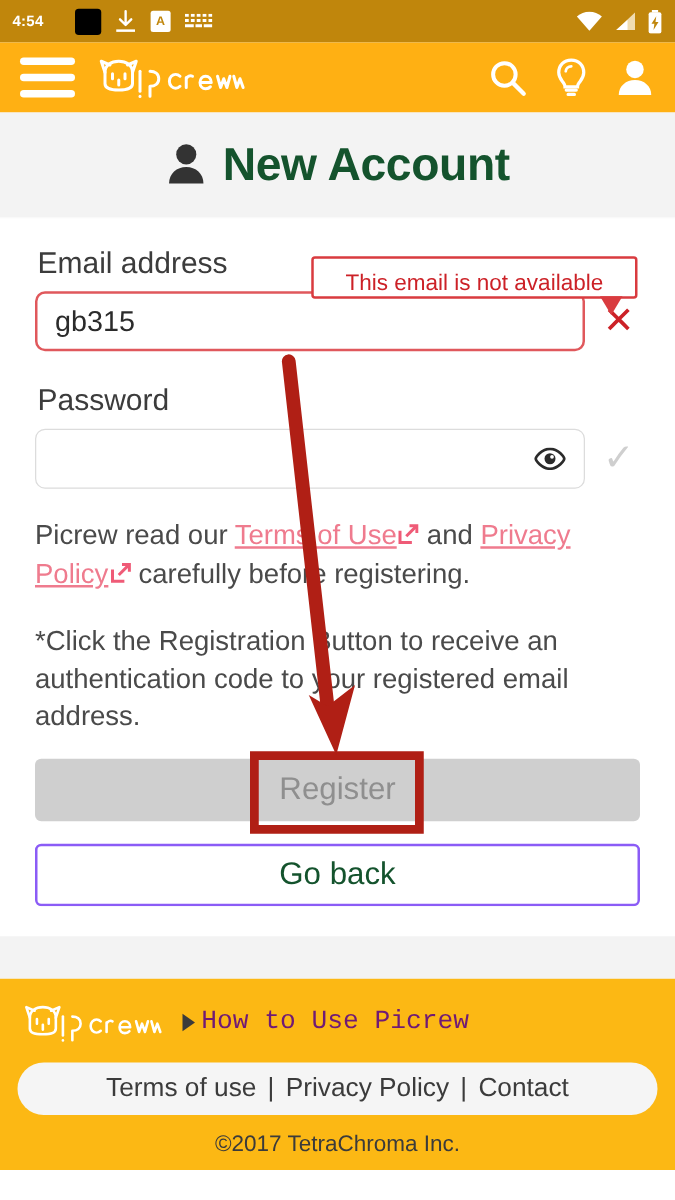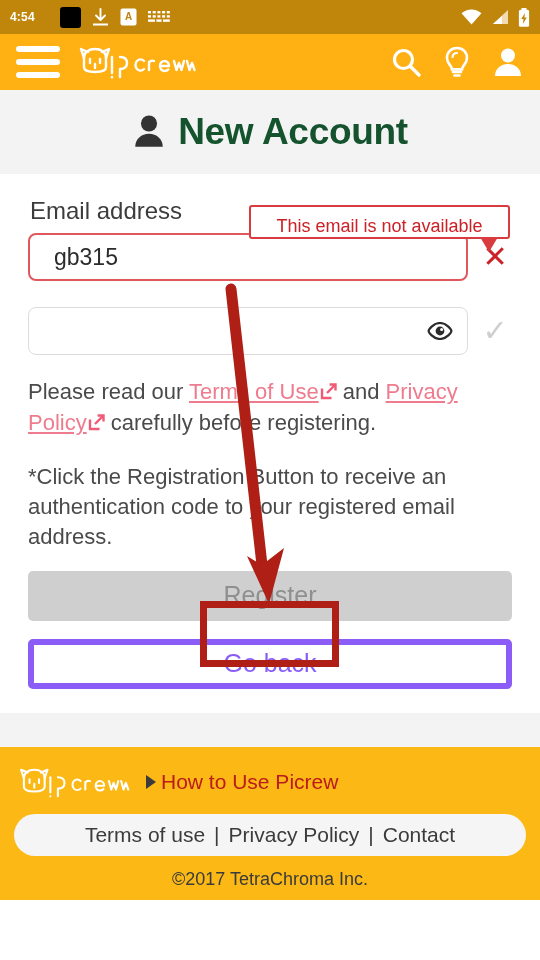--- a/index.html
+++ b/index.html
@@ -42,21 +42,21 @@
   
   .form{padding:22px 28px 0 28px;box-sizing:border-box;background:#fff;}
   .fieldlabel{font-size:24px;color:#3c3c3c;margin:0 0 8px 2px;}
   .fieldrow{display:flex;align-items:center;gap:10px;}
   .inputbox{
     flex:1;height:48px;border:2px solid #e0585c;border-radius:8px;
     background:#fff;display:flex;align-items:center;padding:0 14px;
     box-sizing:border-box;font-size:23px;color:#2b2b2b;
   }
   .inputbox.plain{border:1px solid #dcdcdc;}
-  .input-val{flex:1;margin-left:10px;}
+  .input-val{flex:1;}
   .clear-x{width:34px;text-align:center;color:#cc2127;font-size:30px;font-weight:bold;line-height:1;cursor:pointer;}
   .check-ok{width:34px;text-align:center;color:#cfcfcf;font-size:30px;line-height:1;}
   .eye{cursor:pointer;display:flex;align-items:center;}
   .pw-gap{height:26px;}
   
   .tooltip{
     position:absolute;left:249px;top:205px;width:261px;height:34px;
     border:2px solid #d93b3f;background:#fff;border-radius:3px;
     display:flex;align-items:flex-end;justify-content:center;
     font-size:18px;color:#cc2127;box-sizing:border-box;z-index:6;
@@ -71,27 +71,27 @@
     font-size:22px;line-height:1.38;color:#4a4a4a;margin:22px 0 0 0;
   }
   .para a{color:#ef7b8e;text-decoration:underline;}
   .ext{display:inline-block;margin-left:1px;vertical-align:-1px;}
   
   .btn{
     height:50px;border-radius:5px;display:flex;align-items:center;justify-content:center;
     font-size:25px;box-sizing:border-box;margin-top:18px;
   }
   .btn-register{background:#cfcfcf;color:#8f8f8f;cursor:pointer;}
-  .btn-goback{background:#fff;border:6px solid #8b5cf6;color:#8b5cf6;cursor:pointer;}
+  .btn-goback{background:#fff;border:2px solid #8b5cf6;color:#14532d;cursor:pointer;}
   
   .below-gap{height:24px;background:#fff;}
   .greyband{height:34px;background:#f3f3f3;}
   .footer{background:#fcb814;padding:18px 14px 10px 14px;box-sizing:border-box;}
   .footrow{display:flex;align-items:center;gap:14px;}
-  .footlink{font-size:21px;color:#b91c1c;display:flex;align-items:center;gap:5px;cursor:pointer;}
+  .footlink{font-size:21px;color:#701a75;display:flex;align-items:center;gap:5px;cursor:pointer;font-family:Liberation Mono, monospace;}
   .tri{width:0;height:0;border-top:7px solid transparent;border-bottom:7px solid transparent;border-left:10px solid #3b3b3b;}
   .footpill{
     margin-top:15px;height:42px;background:#f5f5f5;border-radius:21px;
     display:flex;align-items:center;justify-content:center;
     font-size:21px;color:#3b3b3b;gap:0;
   }
   .footpill span{cursor:pointer;}
   .sep{color:#3b3b3b;padding:0 9px;cursor:default;}
   .copyright{text-align:center;font-size:18px;color:#3b3b3b;margin-top:13px;}
   
@@ -205,36 +205,37 @@
   <div class="fieldlabel">Email address</div>
   <div class="fieldrow">
     <div class="inputbox">
       <div class="input-val">gb315</div>
     </div>
     <div class="clear-x">✕</div>
   </div>
 
   <div class="pw-gap"></div>
 
+  <div class="fieldlabel">Password</div>
   <div class="fieldrow">
     <div class="inputbox plain">
       <div class="input-val"></div>
       <div class="eye">
         <svg width="26" height="18" viewBox="0 0 26 18">
           <path d="M13 1C6 1 1.6 8 1.6 9S6 17 13 17s11.4-7 11.4-8S20 1 13 1z" fill="none" stroke="#2b2b2b" stroke-width="2.2"></path>
           <circle cx="13" cy="9" r="4.4" fill="#2b2b2b"></circle>
           <circle cx="14.6" cy="7.4" r="1.5" fill="#ffffff"></circle>
         </svg>
       </div>
     </div>
     <div class="check-ok">✓</div>
   </div>
 
   <p class="para">
-    <span>Please read our </span><a href="#">Terms of Use</a><span class="ext"><svg width="17" height="17" viewBox="0 0 17 17">
+    <span>Picrew read our </span><a href="#">Terms of Use</a><span class="ext"><svg width="17" height="17" viewBox="0 0 17 17">
           <path d="M2 5.5v9.5h9.5" fill="none" stroke="#ef5b77" stroke-width="2.4"></path>
           <path d="M7 10 15.3 1.7" stroke="#ef5b77" stroke-width="2.4"></path>
           <path d="M9.6 1.5H15.5V7.4" fill="none" stroke="#ef5b77" stroke-width="2.4"></path>
         </svg></span><span> and </span><a href="#">Privacy Policy</a><span class="ext"><svg width="17" height="17" viewBox="0 0 17 17">
           <path d="M2 5.5v9.5h9.5" fill="none" stroke="#ef5b77" stroke-width="2.4"></path>
           <path d="M7 10 15.3 1.7" stroke="#ef5b77" stroke-width="2.4"></path>
           <path d="M9.6 1.5H15.5V7.4" fill="none" stroke="#ef5b77" stroke-width="2.4"></path>
         </svg></span><span> carefully before registering.</span>
   </p>
 

